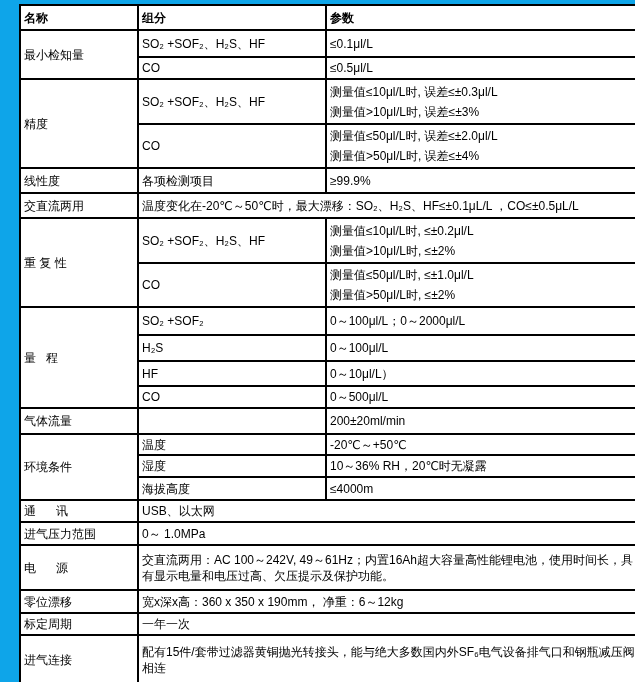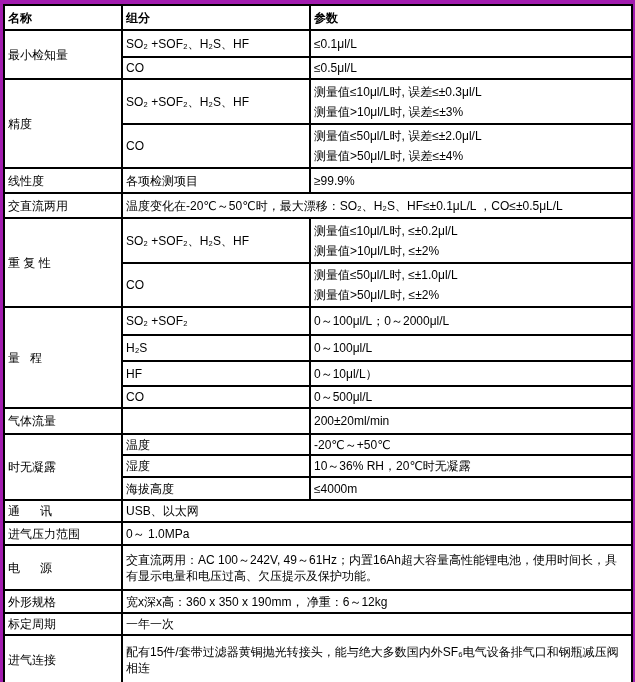--- a/index.html
+++ b/index.html
@@ -5,22 +5,22 @@
   html, body {
     margin: 0; padding: 0;
     background: #ffffff;
     font-family: "Liberation Sans", "DejaVu Sans", sans-serif;
     color: #000000;
   }
   .page {
     width: 635px;
     height: 682px;
     box-sizing: border-box;
-    padding: 4px 3px;
-    background: #a21caf;
+    padding: 4px 19px;
+    background: #0ea5e9;
   }
   table.spec {
     border-collapse: separate;
     border-spacing: 0;
     table-layout: fixed;
     width: 628px;
     border: 1px solid #000000;
   }
   table.spec td {
     border: 1px solid #000000;
@@ -143,21 +143,21 @@
       <td class="par">0～500μl/L</td>
     </tr>
 
     <tr style="height:26px">
       <td class="lbl">气体流量</td>
       <td class="comp"></td>
       <td class="par">200±20ml/min</td>
     </tr>
 
     <tr style="height:21px">
-      <td class="lbl" rowspan="3">时无凝露</td>
+      <td class="lbl" rowspan="3">环境条件</td>
       <td class="comp">温度</td>
       <td class="par">-20℃～+50℃</td>
     </tr>
     <tr style="height:22px">
       <td class="comp">湿度</td>
       <td class="par">10～36% RH，20℃时无凝露</td>
     </tr>
     <tr style="height:23px">
       <td class="comp">海拔高度</td>
       <td class="par">≤4000m</td>
@@ -172,21 +172,21 @@
       <td class="lbl">进气压力范围</td>
       <td class="par merged" colspan="2">0～ 1.0MPa</td>
     </tr>
 
     <tr style="height:45px">
       <td class="lbl">电      源</td>
       <td class="par merged" colspan="2">交直流两用：AC 100～242V, 49～61Hz；内置16Ah超大容量高性能锂电池，使用时间长，具有显示电量和电压过高、欠压提示及保护功能。</td>
     </tr>
 
     <tr style="height:23px">
-      <td class="lbl">外形规格</td>
+      <td class="lbl">零位漂移</td>
       <td class="par merged" colspan="2">宽x深x高：360 x 350 x 190mm， 净重：6～12kg</td>
     </tr>
 
     <tr style="height:22px">
       <td class="lbl">标定周期</td>
       <td class="par merged" colspan="2">一年一次</td>
     </tr>
 
     <tr style="height:50px">
       <td class="lbl">进气连接</td>

